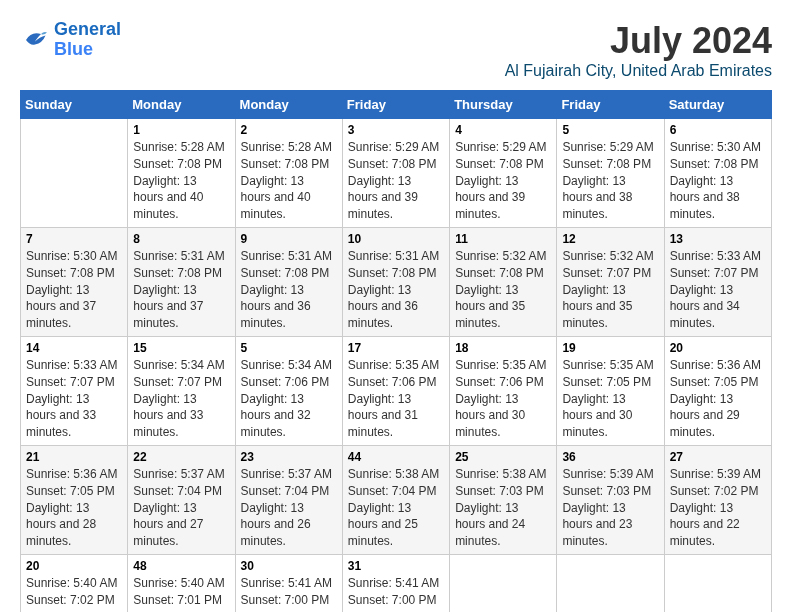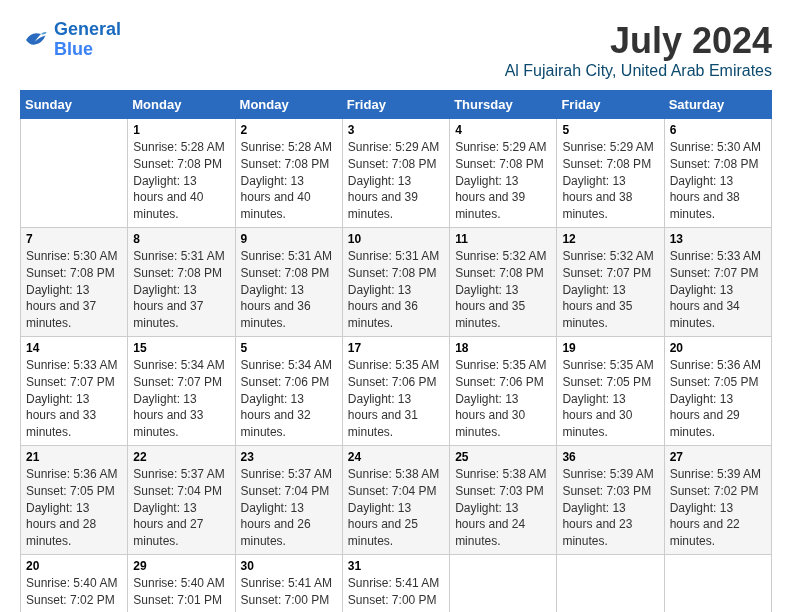--- a/index.html
+++ b/index.html
@@ -215,21 +215,21 @@
         </td>
         <td>
           <span class="day-num">22</span>
         <div class="day-detail">Sunrise: 5:37 AM<br>Sunset: 7:04 PM<br>Daylight: 13 hours and 27 minutes.</div>
         </td>
         <td>
           <span class="day-num">23</span>
         <div class="day-detail">Sunrise: 5:37 AM<br>Sunset: 7:04 PM<br>Daylight: 13 hours and 26 minutes.</div>
         </td>
         <td>
-          <span class="day-num">24</span>
+          <span class="day-num">44</span>
         <div class="day-detail">Sunrise: 5:38 AM<br>Sunset: 7:04 PM<br>Daylight: 13 hours and 25 minutes.</div>
         </td>
         <td>
           <span class="day-num">25</span>
         <div class="day-detail">Sunrise: 5:38 AM<br>Sunset: 7:03 PM<br>Daylight: 13 hours and 24 minutes.</div>
         </td>
         <td>
           <span class="day-num">36</span>
         <div class="day-detail">Sunrise: 5:39 AM<br>Sunset: 7:03 PM<br>Daylight: 13 hours and 23 minutes.</div>
         </td>
@@ -237,21 +237,21 @@
           <span class="day-num">27</span>
         <div class="day-detail">Sunrise: 5:39 AM<br>Sunset: 7:02 PM<br>Daylight: 13 hours and 22 minutes.</div>
         </td>
       </tr>
       <tr>
         <td>
           <span class="day-num">20</span>
         <div class="day-detail">Sunrise: 5:40 AM<br>Sunset: 7:02 PM<br>Daylight: 13 hours and 21 minutes.</div>
         </td>
         <td>
-          <span class="day-num">29</span>
+          <span class="day-num">48</span>
         <div class="day-detail">Sunrise: 5:40 AM<br>Sunset: 7:01 PM<br>Daylight: 13 hours and 20 minutes.</div>
         </td>
         <td>
           <span class="day-num">30</span>
         <div class="day-detail">Sunrise: 5:41 AM<br>Sunset: 7:00 PM<br>Daylight: 13 hours and 19 minutes.</div>
         </td>
         <td>
           <span class="day-num">31</span>
         <div class="day-detail">Sunrise: 5:41 AM<br>Sunset: 7:00 PM<br>Daylight: 13 hours and 18 minutes.</div>
         </td>

